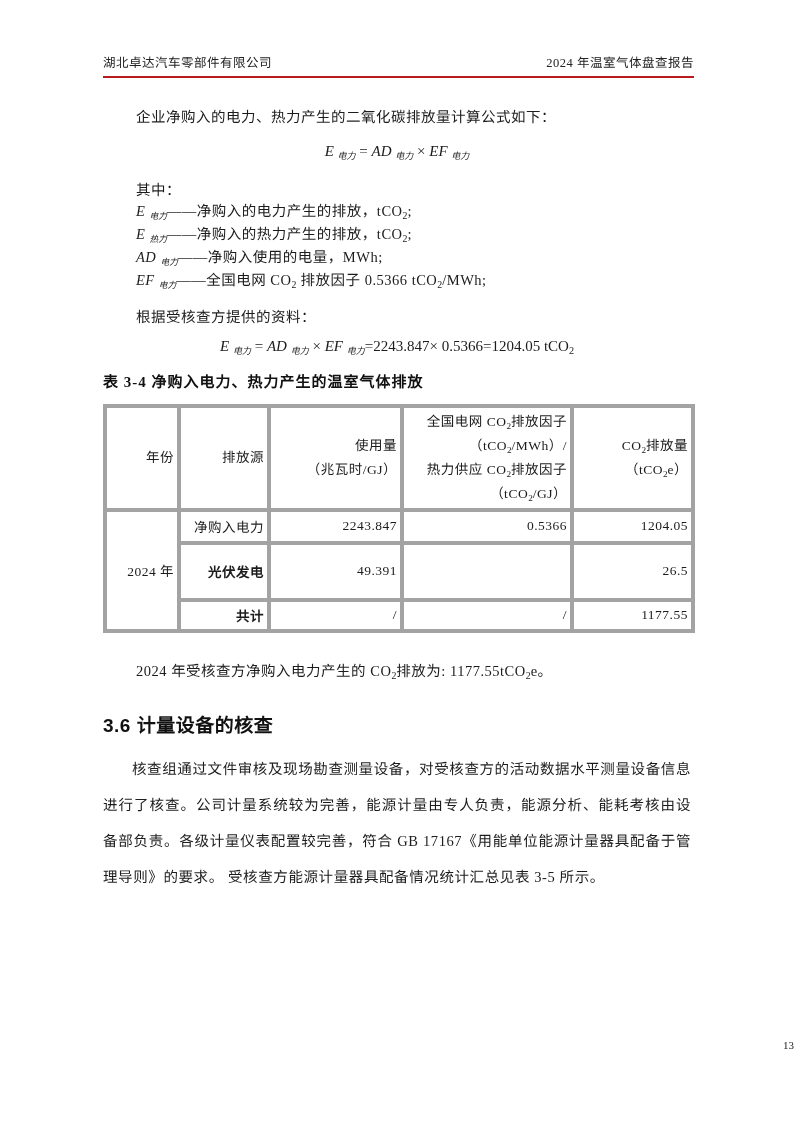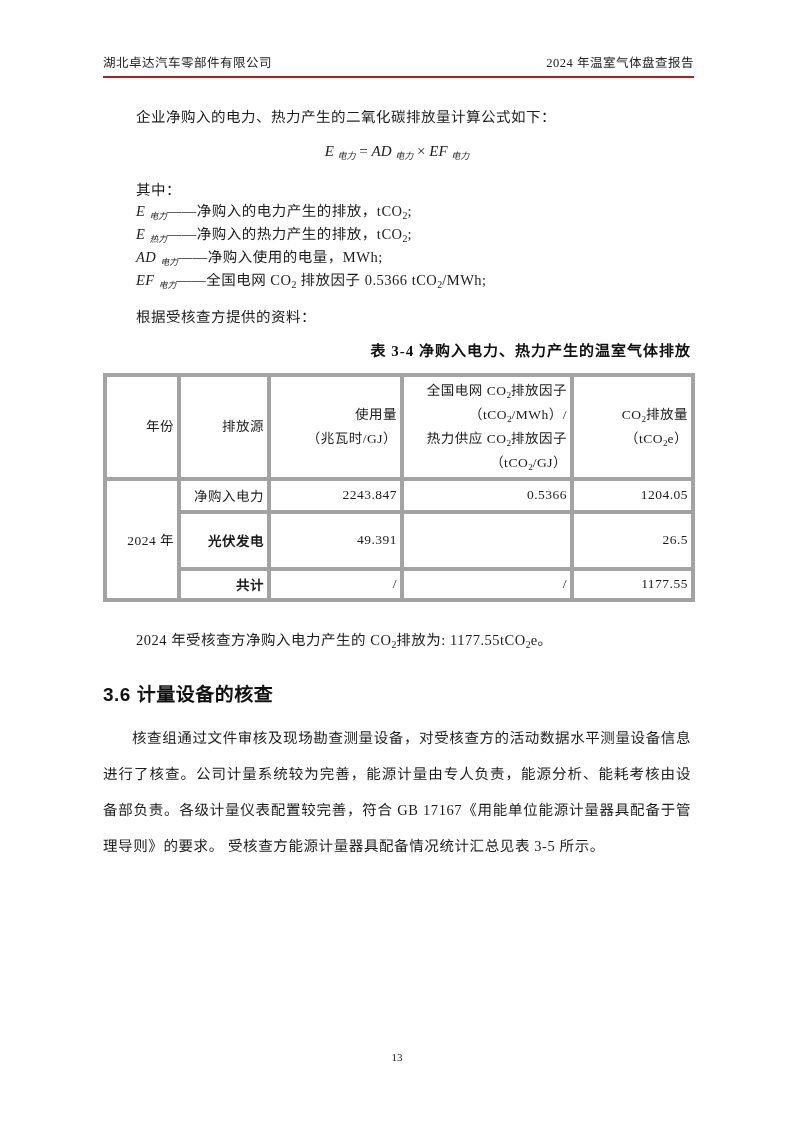--- a/index.html
+++ b/index.html
@@ -59,21 +59,21 @@
   .def-line  { font-size: 14.5px; letter-spacing: 0.5px; }
   .p-based   { margin-top: 14px; }
   .calc-line { margin-top: 12px; }
 
   .seg-i    { font-style: italic; }
   .seg-isub { font-style: italic; font-size: 0.6em; vertical-align: -0.35em; letter-spacing: 0; }
   .seg-sub  { font-size: 0.68em; vertical-align: -0.3em; letter-spacing: 0; }
 
   .table-caption {
     margin-top: 13px;
-    text-align: right;
+    text-align: left;
     font-weight: bold;
     font-size: 15px;
     letter-spacing: 1px;
     color: #111;
   }
 
   
   table.t34 {
     margin-top: 13px;
     border-collapse: collapse;
@@ -112,23 +112,23 @@
     font-size: 14.5px;
     line-height: 36px;
     text-align: justify;
     text-indent: 2em;
     letter-spacing: 0.6px;
   }
 
   .page-footer {
     position: absolute;
     left: 0;
-    bottom: 60px;
+    bottom: 72px;
     width: 100%;
-    text-align: center;
+    text-align: right;
     font-size: 11px;
     color: #222;
   }
 </style>
 </head>
 <body>
 
 <div class="doc-header">
   <span>湖北卓达汽车零部件有限公司</span>
   <span>2024 年温室气体盘查报告</span>
@@ -143,20 +143,21 @@
 
   <p class="para p-among indent2">其中：</p>
 
   <div class="def-line indent2"><span class="seg-i">E </span><span class="seg-isub">电力</span><span>——净购入的电力产生的排放，tCO</span><span class="seg-sub">2</span><span>;</span></div>
   <div class="def-line indent2"><span class="seg-i">E </span><span class="seg-isub">热力</span><span>——净购入的热力产生的排放，tCO</span><span class="seg-sub">2</span><span>;</span></div>
   <div class="def-line indent2"><span class="seg-i">AD </span><span class="seg-isub">电力</span><span>——净购入使用的电量，MWh;</span></div>
   <div class="def-line indent2"><span class="seg-i">EF </span><span class="seg-isub">电力</span><span>——全国电网 CO</span><span class="seg-sub">2</span><span> 排放因子 0.5366 tCO</span><span class="seg-sub">2</span><span>/MWh;</span></div>
 
   <p class="para p-based indent2">根据受核查方提供的资料：</p>
 
+  <div class="formula-line calc-line"><span class="seg-i">E </span><span class="seg-isub">电力</span><span> = </span><span class="seg-i">AD </span><span class="seg-isub">电力</span><span> × </span><span class="seg-i">EF </span><span class="seg-isub">电力</span><span>=2243.847× 0.5366=1204.05  tCO</span><span class="seg-sub">2</span></div>
 
   <div class="table-caption">表 3-4 净购入电力、热力产生的温室气体排放</div>
 
   <table class="t34">
     <colgroup>
       <col style="width:74px">
       <col style="width:90px">
       <col style="width:133px">
       <col style="width:170px">
       <col style="width:121px">

